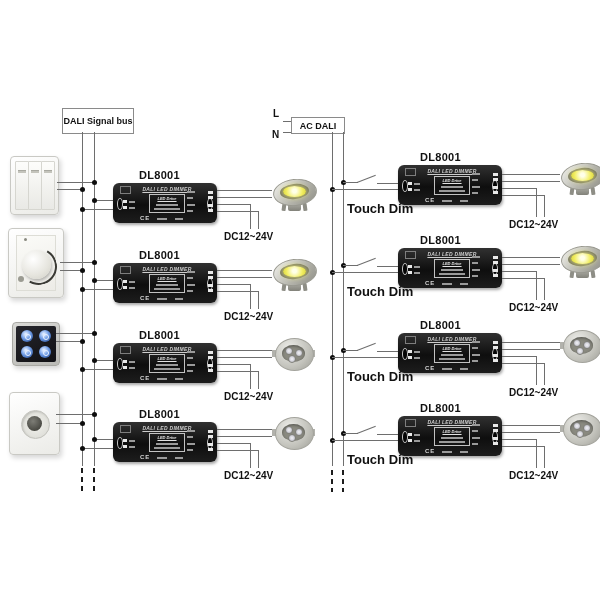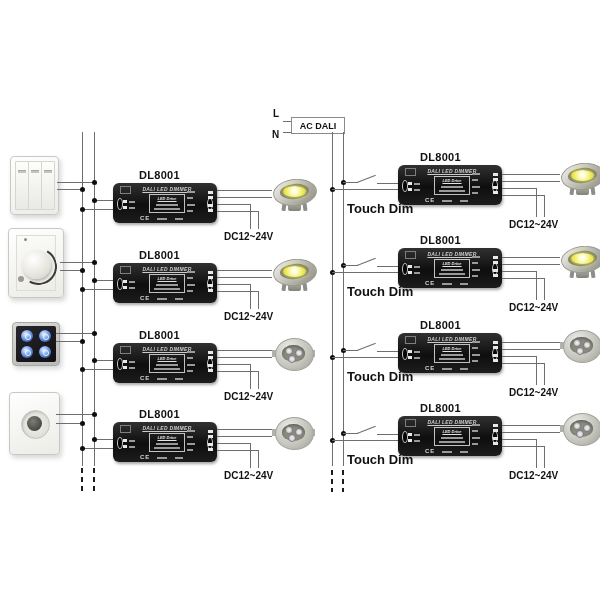--- a/index.html
+++ b/index.html
@@ -87,20 +87,23 @@
           box-shadow:inset 0 1px 3px rgba(0,0,0,.4);}
   .lb-led{width:6px;height:6px;border-radius:50%;border:1px solid #80807a;
           background:radial-gradient(#f2f2f6,#c8c8d0 70%,#9b9ba2);}
   .lb-tab{top:13px;width:4px;height:7px;background:#b2b2ac;}
 </style>
 </head>
 <body>
 
 <div id="canvas">
 
+  <div class="tagbox" style="left:62px;top:108px;width:70px;height:24px">
+    <span>DALI Signal bus</span>
+  </div>
   <div class="vline" style="left:82px;top:132px;height:334px"></div>
   <div class="vline" style="left:94px;top:132px;height:334px"></div>
   <div class="dashline" style="left:81px;top:468px;height:24px"></div>
   <div class="dashline" style="left:93px;top:468px;height:24px"></div>
 
   <span class="lnlbl" style="left:273px;top:108px">L</span>
   <span class="lnlbl" style="left:272px;top:129px">N</span>
   <div class="hline" style="left:283px;top:121px;width:9px"></div>
   <div class="hline" style="left:283px;top:132px;width:49px"></div>
   <div class="tagbox" style="left:291px;top:117px;width:52px;height:15px">

